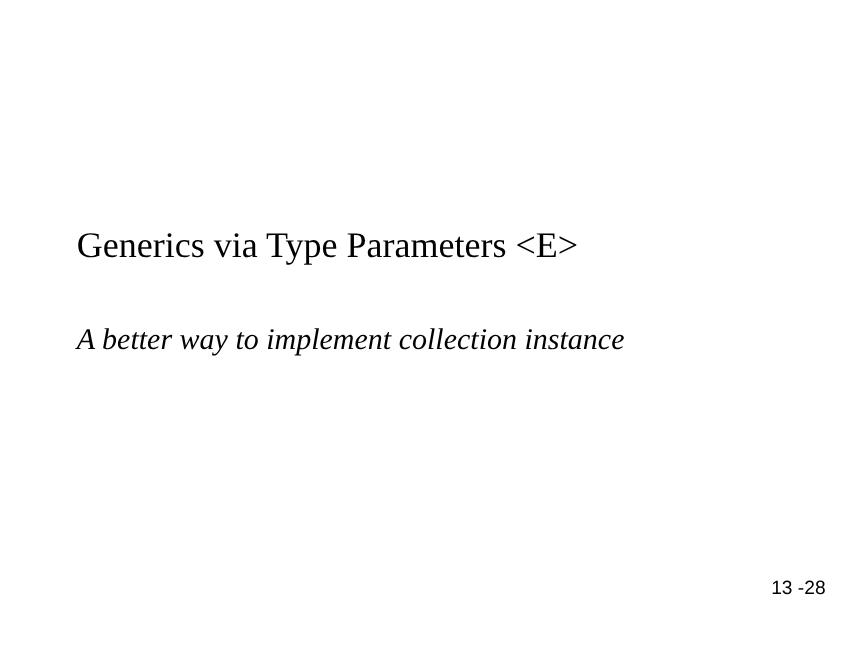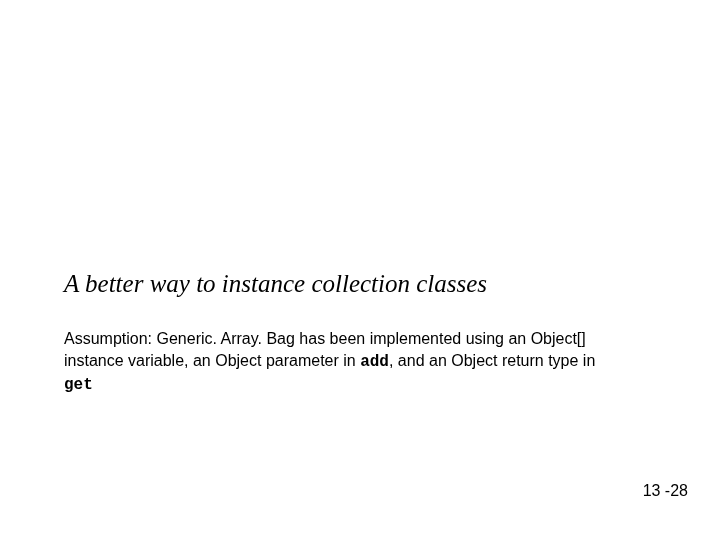--- a/index.html
+++ b/index.html
@@ -56,22 +56,20 @@
     bottom: 40px;
     font-family: Arial, Helvetica, sans-serif;
     font-size: 16px;
   }
 </style>
 </head>
 <body>
 
 <div class="slide">
 
+  <div class="title">Generics via Type Parameters &lt;E&gt;</div>
 
-  <div class="subtitle">A better way to instance collection classes</div>
+  <div class="subtitle">A better way to implement collection instance</div>
 
-  <div class="body">
-    <span>Assumption: Generic. Array. Bag has been implemented using an Object[] instance variable, an Object parameter in </span><span class="mono">add</span><span>, and an Object return type in </span><span class="mono">get</span>
-  </div>
 
   <div class="footer">13 -28</div>
 
 </div>
 
 </body></html>

